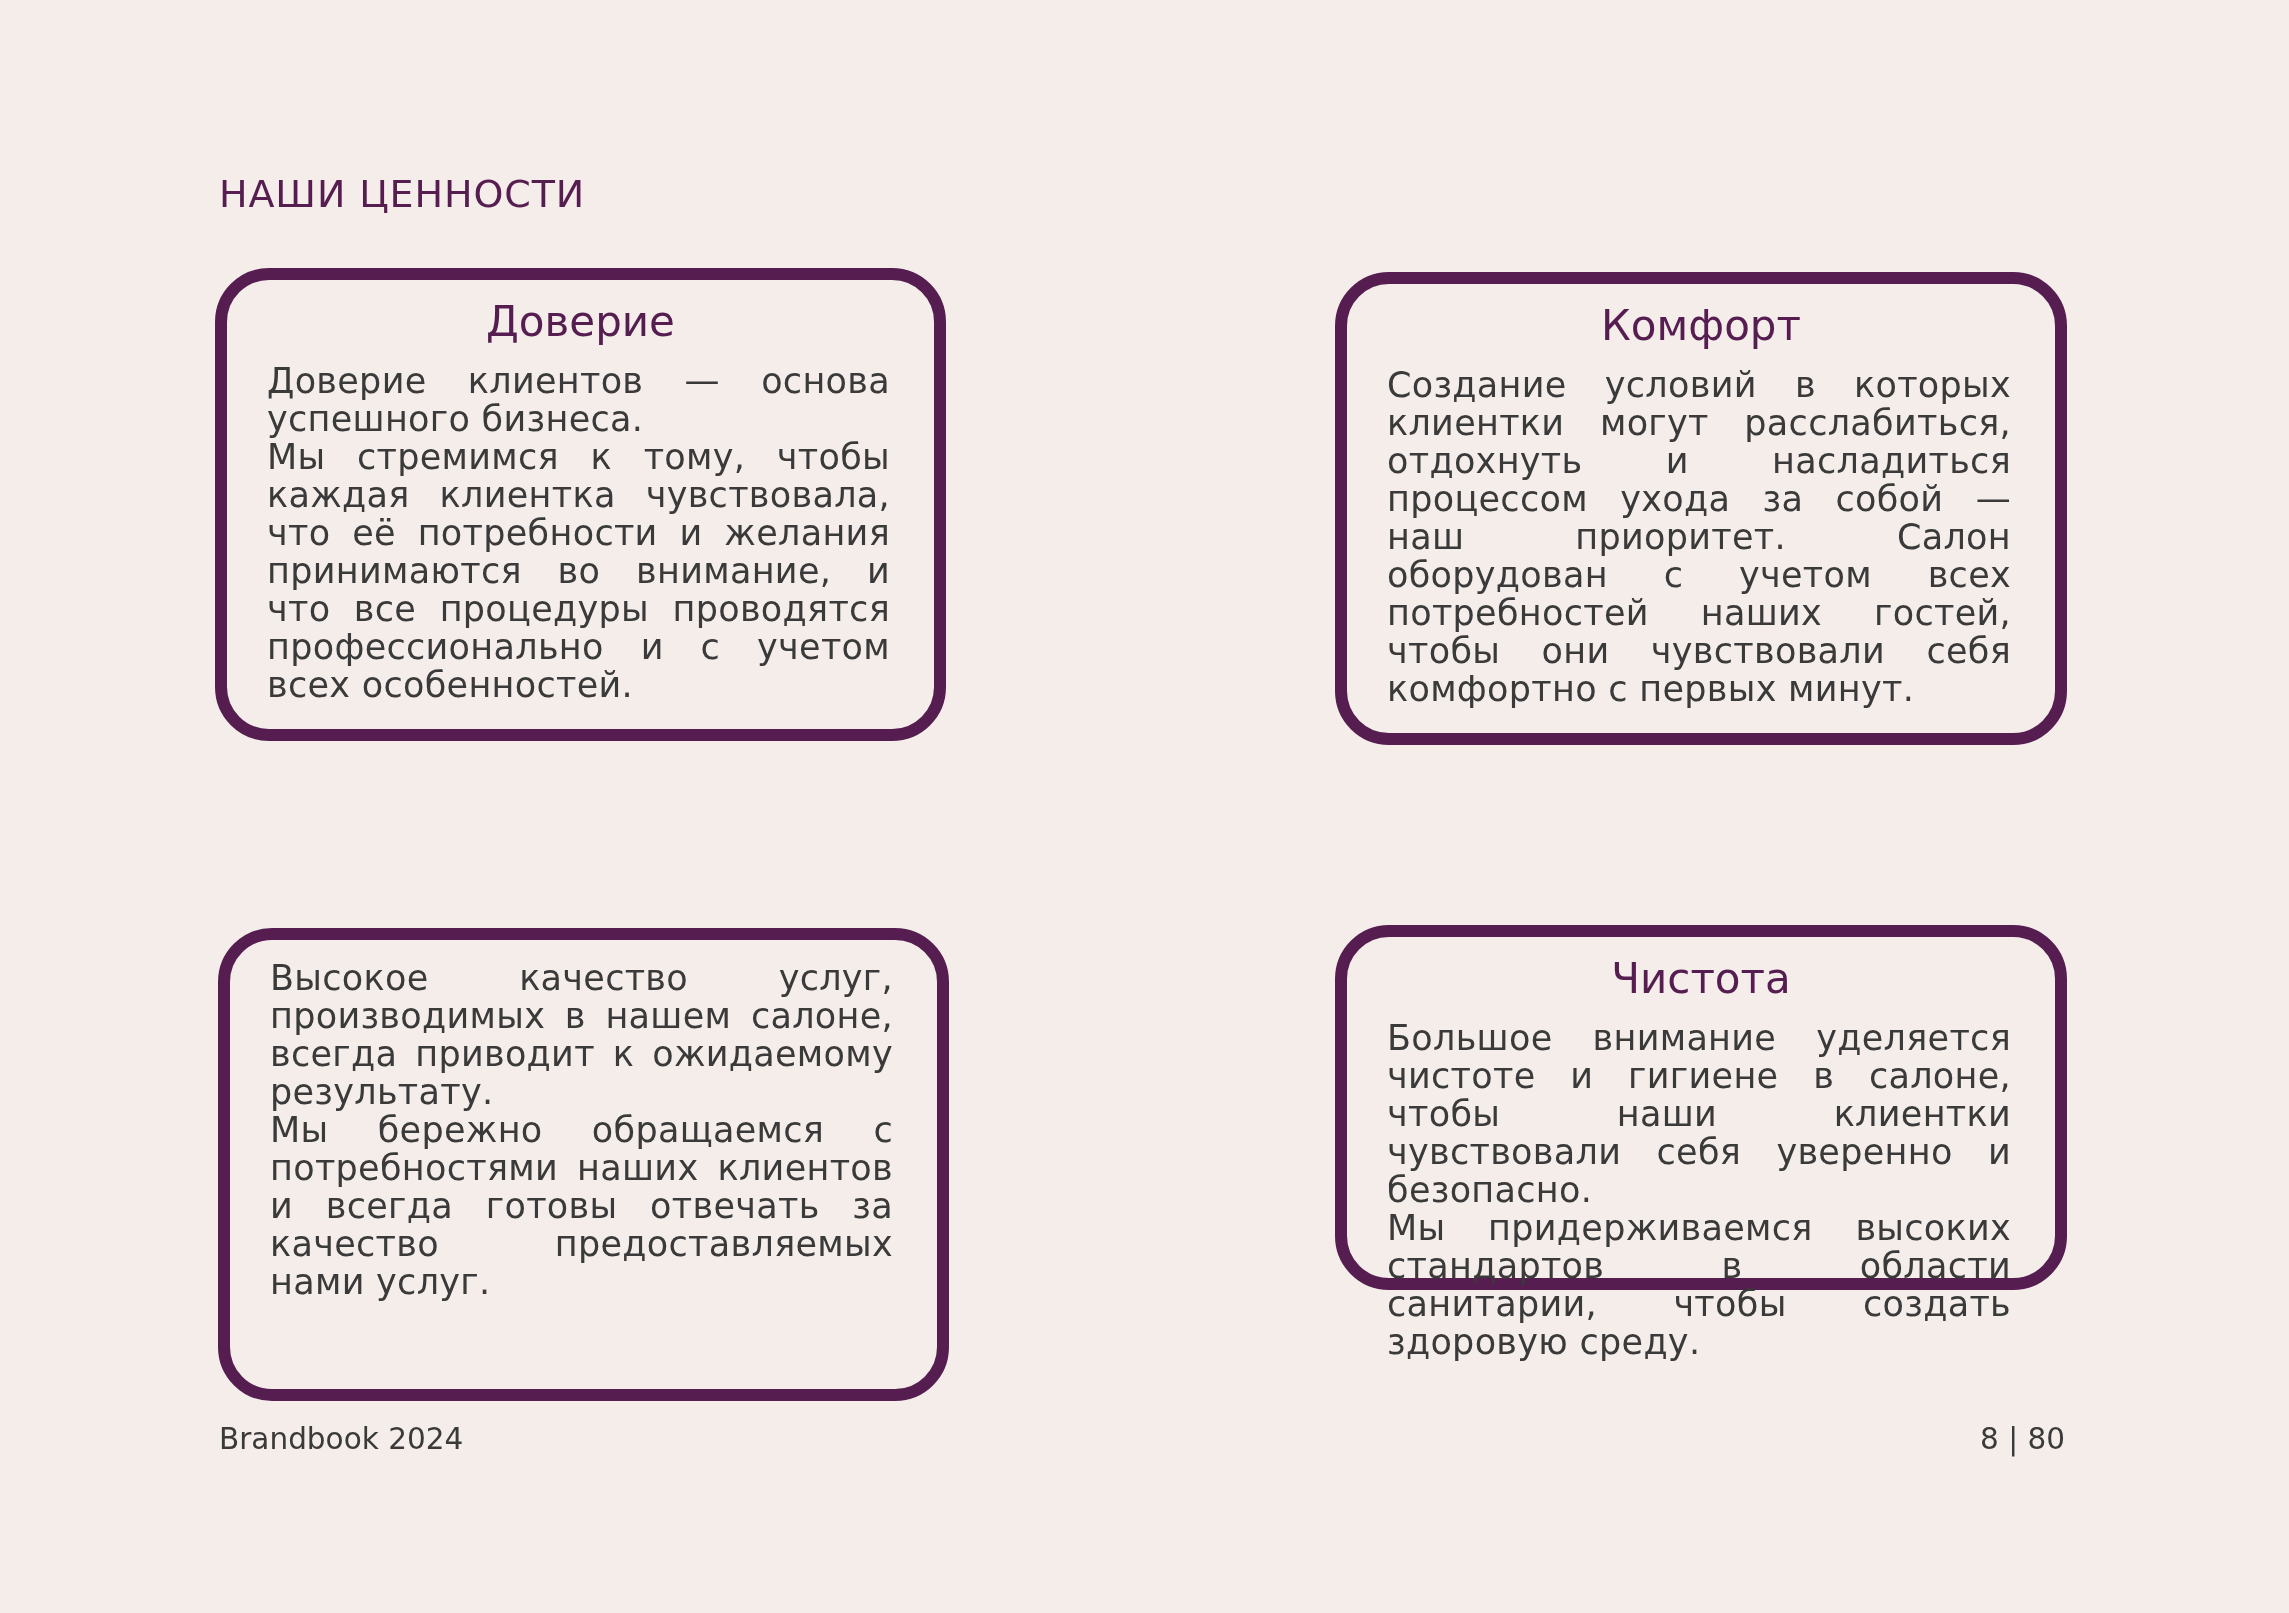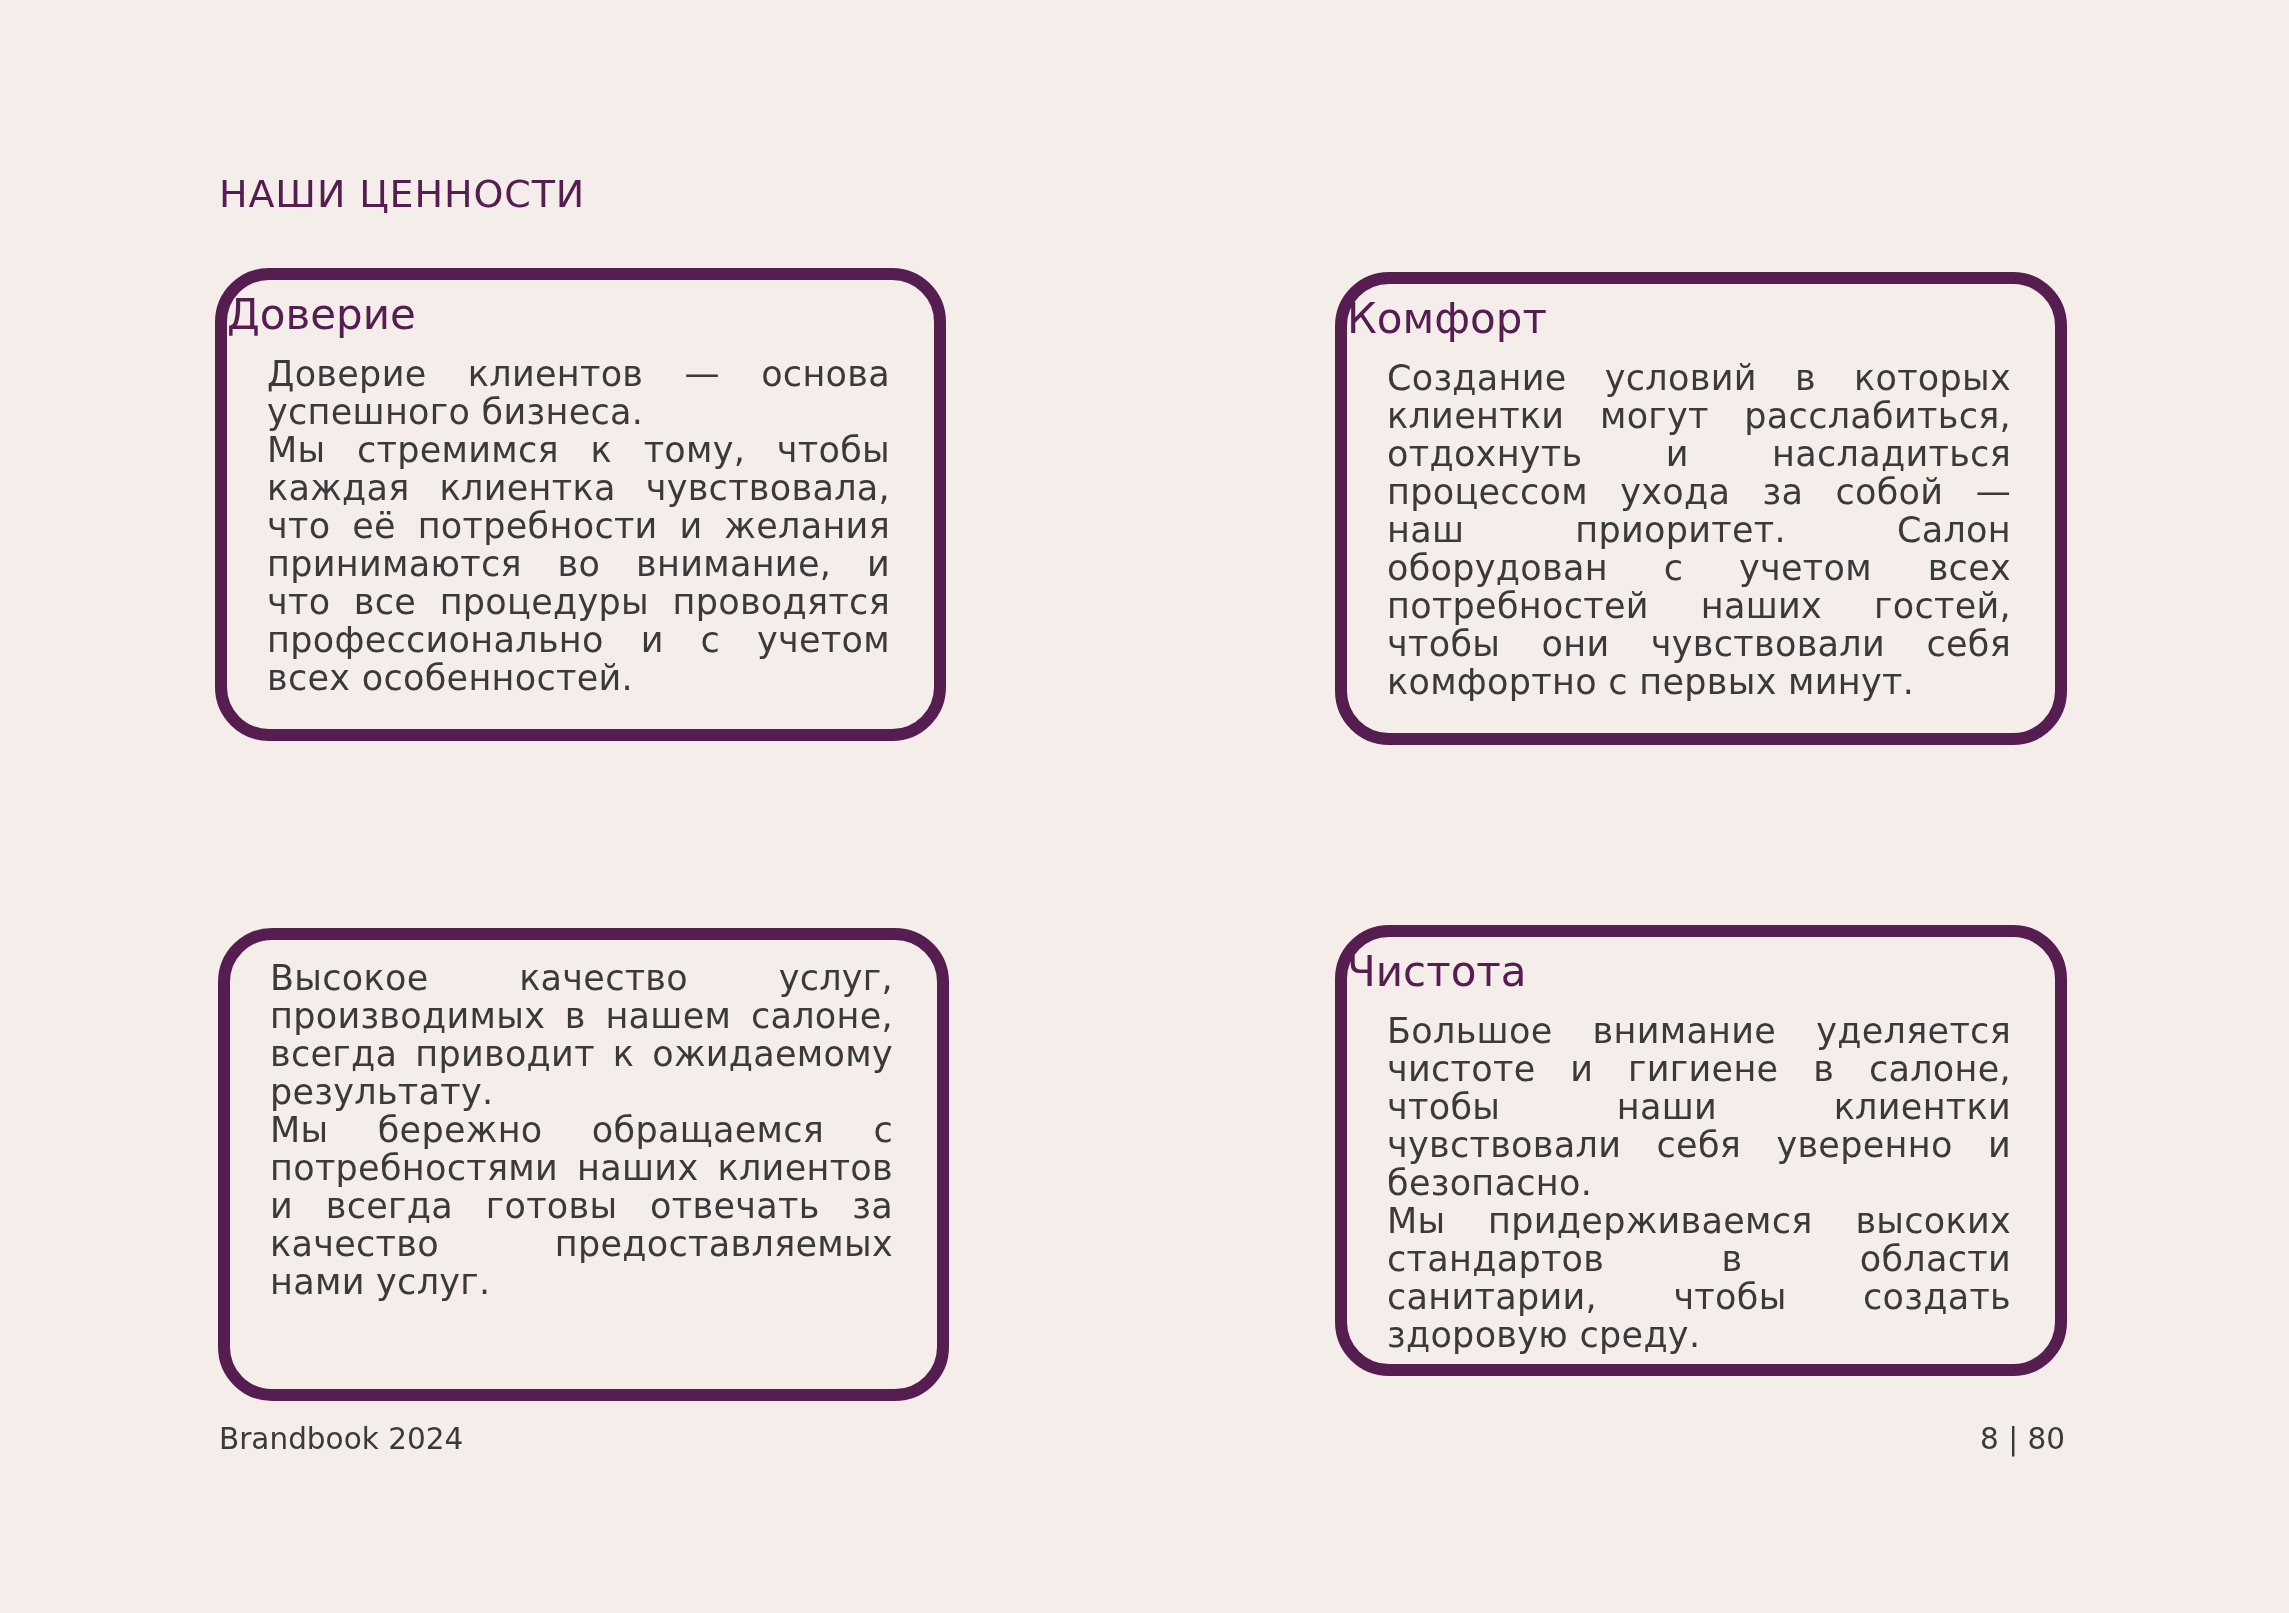--- a/index.html
+++ b/index.html
@@ -9,21 +9,21 @@
   }
   .page-title {
     position:absolute; left:219px; top:150px; font-size:38px; color:#561d51;
     letter-spacing:0.9px; font-weight:normal; line-height:1;
   }
   .card {
     position:absolute; box-sizing:border-box; border:12px solid #561d51; border-radius:54px;
     background:#f4edea;
   }
   .card-title {
-    color:#561d51; font-size:42px; line-height:1; margin-top:14px;
+    text-align:center; color:#561d51; font-size:42px; line-height:1; margin-top:21px;
   }
   .card-body {
     margin:18.5px 44px 0 40px; font-size:35px; line-height:38px; text-align:justify;
     color:#3a3a3a; letter-spacing:0.3px;
   }
   .card-body p { margin:0; }
   .footer-left { position:absolute; left:219px; top:1422px; font-size:29.5px; color:#3a3a3a; }
   .footer-right { position:absolute; right:225px; top:1422px; font-size:29.5px; color:#3a3a3a; }
 </style>
 </head>
@@ -46,21 +46,21 @@
   </div>
 </div>
 
 <div class="card" style="left:218px; top:928px; width:731px; height:473px;">
   <div class="card-body">
     <p>Высокое качество услуг, производимых в нашем салоне, всегда приводит к ожидаемому результату.</p>
     <p>Мы бережно обращаемся с потребностями наших клиентов и всегда готовы отвечать за качество предоставляемых нами услуг.</p>
   </div>
 </div>
 
-<div class="card" style="left:1335px; top:925px; width:732px; height:451px;">
+<div class="card" style="left:1335px; top:925px; width:732px; height:365px;">
   <div class="card-title">Чистота</div>
   <div class="card-body">
     <p>Большое внимание уделяется чистоте и гигиене в салоне, чтобы наши клиентки чувствовали себя уверенно и безопасно.</p>
     <p>Мы придерживаемся высоких стандартов в области санитарии, чтобы создать здоровую среду.</p>
   </div>
 </div>
 
 <div class="footer-left">Brandbook 2024</div>
 <div class="footer-right">8 | 80</div>
 

